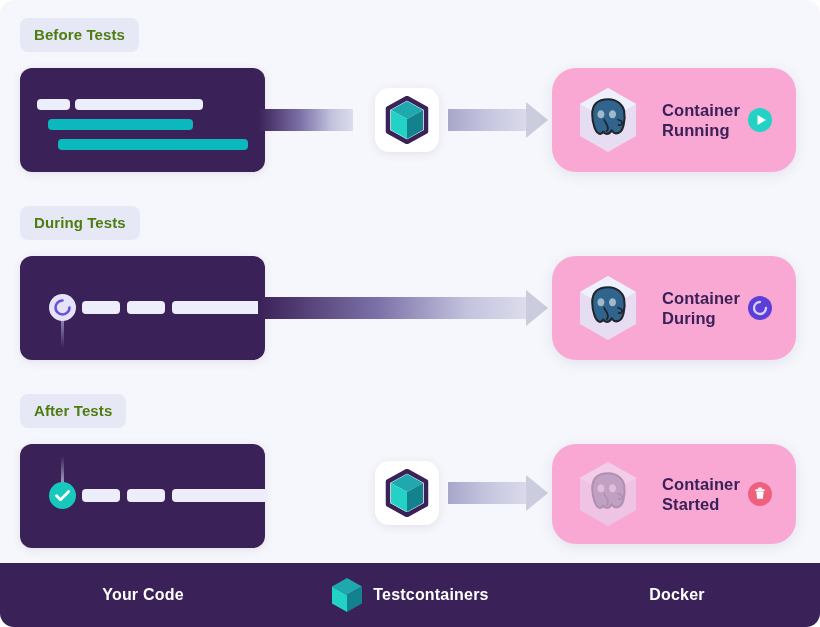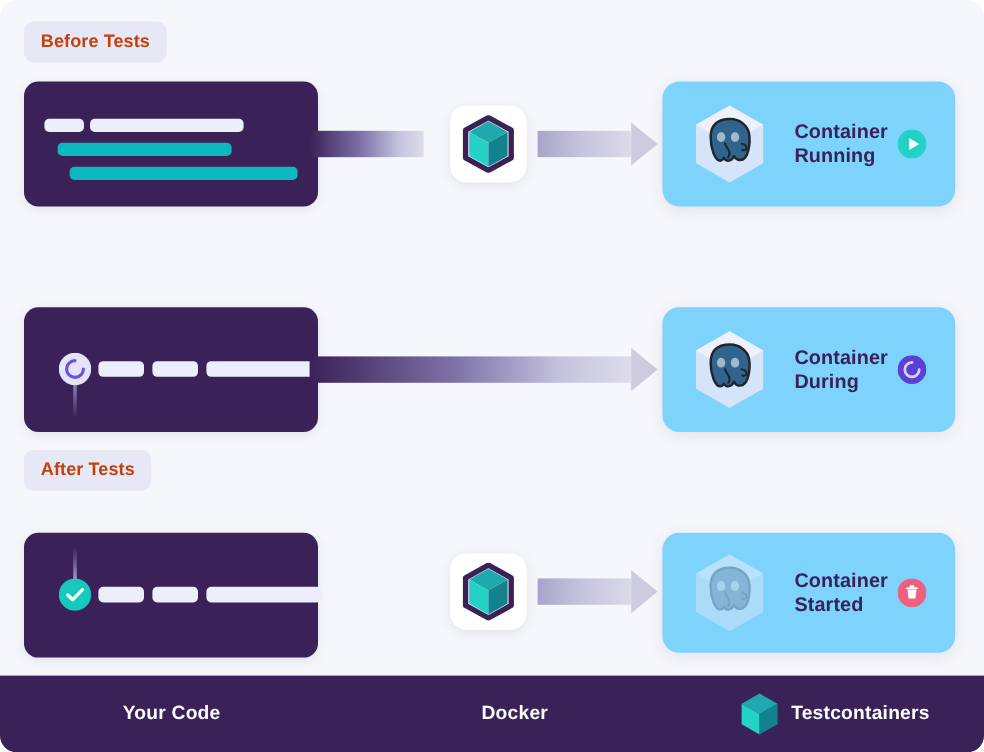--- a/index.html
+++ b/index.html
@@ -14,21 +14,21 @@
     width:820px;height:627px;
     background:#f6f7fc;
     border-radius:14px;
     overflow:hidden;
   }
 
   
   .chip{
     position:absolute;
     background:#e7e8f6;
-    color:#c2410c;
+    color:#4d7c0f;
     font-size:15px;
     font-weight:bold;
     border-radius:8px;
     padding:9px 14px 10px 14px;
     line-height:1;
     letter-spacing:.1px;
     white-space:nowrap;
   }
 
   
@@ -64,22 +64,22 @@
     position:absolute;
     background:#ffffff;
     border-radius:14px;
     box-shadow:0 2px 10px rgba(60,30,90,.10);
     display:flex;align-items:center;justify-content:center;
   }
 
   
   .status-card{
     position:absolute;
-    background:#7dd3fc;
-    border-radius:14px;
+    background:#f9a8d4;
+    border-radius:24px;
     box-shadow:0 3px 14px rgba(70,40,110,.10);
     display:flex;align-items:center;
   }
   .card-logo{
     width:76px;height:76px;margin-left:18px;
     flex:0 0 auto;position:relative;
   }
   .card-title{
     margin-left:16px;
     color:#3a2157;
@@ -160,20 +160,21 @@
       <div>Running</div>
     </div>
     <div class="card-badge">
       <svg width="24" height="24" viewBox="0 0 24 24">
         <circle cx="12" cy="12" r="12" fill="#22d3c5"></circle>
         <polygon points="9.5,7 18,12 9.5,17" fill="#ffffff"></polygon>
       </svg>
     </div>
   </div>
 
+  <div class="chip" style="left:20px;top:206px;">During Tests</div>
 
   <div class="code-panel" style="left:20px;top:256px;width:245px;height:104px;">
     <div style="position:absolute;left:41px;top:50px;width:3px;height:42px;
                 background:linear-gradient(to bottom,#b9b2e8,rgba(185,178,232,0));"></div>
     <svg style="position:absolute;left:29px;top:38px;" width="27" height="27" viewBox="0 0 27 27">
       <circle cx="13.5" cy="13.5" r="13.5" fill="#e5e3f8"></circle>
       <path d="M13.5 6.5 a7 7 0 1 0 7 7" fill="none" stroke="#6a4fe0" stroke-width="2.6" stroke-linecap="round"></path>
     </svg>
     <div class="bar bar-white" style="left:62px;top:45px;width:38px;height:13px;"></div>
     <div class="bar bar-white" style="left:107px;top:45px;width:38px;height:13px;"></div>
@@ -204,21 +205,21 @@
       <div>During</div>
     </div>
     <div class="card-badge">
       <svg width="24" height="24" viewBox="0 0 24 24">
         <circle cx="12" cy="12" r="12" fill="#5b3fd6"></circle>
         <path d="M12 6 a6 6 0 1 0 6 6" fill="none" stroke="#d7d0fb" stroke-width="2.3" stroke-linecap="round"></path>
       </svg>
     </div>
   </div>
 
-  <div class="chip" style="left:20px;top:375px;text-align:center;">After Tests</div>
+  <div class="chip" style="left:20px;top:394px;text-align:center;">After Tests</div>
 
   <div class="code-panel" style="left:20px;top:444px;width:245px;height:104px;">
     <div style="position:absolute;left:41px;top:12px;width:3px;height:38px;
                 background:linear-gradient(to top,#cfcbee,rgba(207,203,238,0));"></div>
     <svg style="position:absolute;left:29px;top:38px;" width="27" height="27" viewBox="0 0 27 27">
       <circle cx="13.5" cy="13.5" r="13.5" fill="#17c9bd"></circle>
       <path d="M7.5 13.8 l4 4 l8.2 -8.4" fill="none" stroke="#ffffff" stroke-width="2.8" stroke-linecap="round" stroke-linejoin="round"></path>
     </svg>
     <div class="bar bar-white" style="left:62px;top:45px;width:38px;height:13px;"></div>
     <div class="bar bar-white" style="left:107px;top:45px;width:38px;height:13px;"></div>
@@ -264,28 +265,28 @@
         <rect x="10" y="5.6" width="4" height="1.9" rx="0.9" fill="#ffffff"></rect>
         <path d="M8.3 9.6 h7.4 l-0.8 7.2 h-5.8 z" fill="#ffffff"></path>
       </svg>
     </div>
   </div>
 
   <div id="footer">
     <div class="foot-item" style="width:286px;">
       <span>Your Code</span>
     </div>
-    <div class="foot-item" style="width:286px;">
-      <span>Docker</span>
-    </div>
     <div class="foot-item" style="width:248px;">
       <span class="foot-cube">
         <svg width="32" height="36" viewBox="0 0 32 36">
           <polygon points="16,1 31,9.5 16,18 1,9.5" fill="#1fa8ae"></polygon>
           <polygon points="1,9.5 16,18 16,35 1,26.5" fill="#22d3c5"></polygon>
           <polygon points="31,9.5 31,26.5 16,35 16,18" fill="#12828f"></polygon>
         </svg>
       </span>
       <span>Testcontainers</span>
     </div>
+    <div class="foot-item" style="width:286px;">
+      <span>Docker</span>
+    </div>
   </div>
 
 </div>
 
 </body></html>

